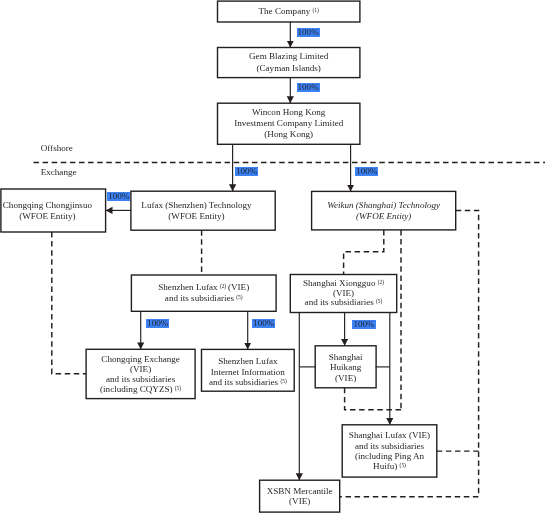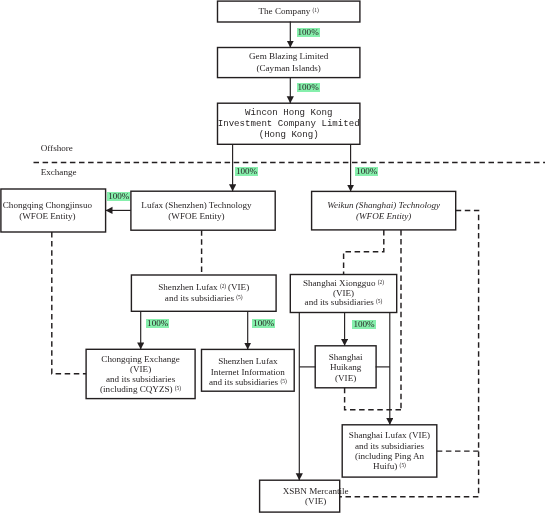--- a/index.html
+++ b/index.html
@@ -8,21 +8,21 @@
        font-family:"Liberation Serif",serif;color:#231f20;
        -webkit-font-smoothing:antialiased;}
   #stage{position:absolute;left:0;top:0;width:545px;height:514px;}
   svg#edges{position:absolute;left:0;top:0;width:545px;height:514px;}
   .node{position:absolute;box-sizing:border-box;background:transparent;
         display:flex;flex-direction:column;align-items:center;justify-content:center;
         font-size:9.1px;line-height:11.35px;text-align:center;z-index:3;}
   .node .ln{display:block;white-space:nowrap;}
   .sup{font-size:5.4px;vertical-align:0.32em;line-height:0;}
   .lbl{position:absolute;font-size:9.1px;line-height:9px;white-space:nowrap;z-index:4;
-       background:#86efac;padding:0 1px;}
+       background:#3b82f6;padding:0 1px;}
   .zone{position:absolute;font-size:9.1px;line-height:9px;white-space:nowrap;z-index:4;}
 </style>
 </head>
 <body>
 
 <div id="stage">
 
   <svg id="edges" viewBox="0 0 545 514" xmlns="http://www.w3.org/2000/svg">
     <defs>
       <marker id="ah" markerWidth="10" markerHeight="10" refX="6.9" refY="3.6" orient="auto" markerUnits="userSpaceOnUse">
@@ -83,21 +83,21 @@
   <div class="lbl" style="left:252.1px;top:319.1px;">100%</div>
   <div class="lbl" style="left:352.4px;top:319.9px;">100%</div>
 
 <div class="node" style="left: 217.5px; top: 1.1px; width: 142.4px; height: 20.9px; line-height: 11.3px;">
       <span class="ln">The Company <span class="sup">(1)</span></span>
     </div>
     <div class="node" style="left: 217.5px; top: 47.5px; width: 142.4px; height: 30.1px; line-height: 11.35px;">
       <span class="ln">Gem Blazing Limited</span>
       <span class="ln">(Cayman Islands)</span>
     </div>
-    <div class="node" style="left: 217.5px; top: 103.2px; width: 142.4px; height: 41.1px; line-height: 11.35px; font-family: Liberation Mono, monospace;">
+    <div class="node" style="left: 217.5px; top: 103.2px; width: 142.4px; height: 41.1px; line-height: 11.35px;">
       <span class="ln">Wincon Hong Kong</span>
       <span class="ln">Investment Company Limited</span>
       <span class="ln">(Hong Kong)</span>
     </div>
     <div class="node" style="left: 0.9px; top: 189px; width: 93px; height: 43px; line-height: 10.8px;">
       <span class="ln">Chongqing Chongjinsuo</span>
       <span class="ln">(WFOE Entity)</span>
     </div>
     <div class="node" style="left: 120px; top: 191.2px; width: 153px; height: 39px; line-height: 10.4px;">
       <span class="ln">Lufax (Shenzhen) Technology</span>
@@ -131,17 +131,17 @@
       <span class="ln">Shanghai</span>
       <span class="ln">Huikang</span>
       <span class="ln">(VIE)</span>
     </div>
     <div class="node" style="left: 342.2px; top: 424.8px; width: 94.6px; height: 52.3px; line-height: 10.27px; border-radius: 12px;">
       <span class="ln">Shanghai Lufax (VIE)</span>
       <span class="ln">and its subsidiaries</span>
       <span class="ln">(including Ping An</span>
       <span class="ln">Huifu) <span class="sup">(5)</span></span>
     </div>
-    <div class="node" style="left: 259.6px; top: 480.2px; width: 80.1px; height: 31.9px; line-height: 10px; margin-left: 16px;">
+    <div class="node" style="left: 259.6px; top: 480.2px; width: 80.1px; height: 31.9px; line-height: 10px;">
       <span class="ln">XSBN Mercantile</span>
       <span class="ln">(VIE)</span>
     </div>
   </div>
 
 </body></html>

